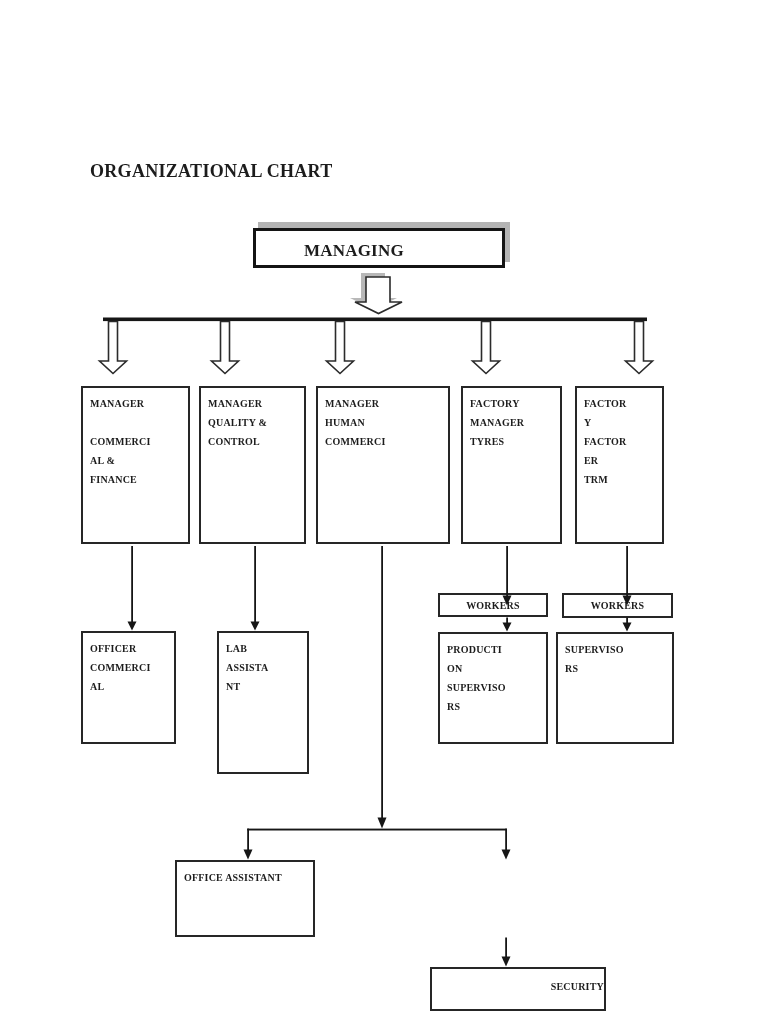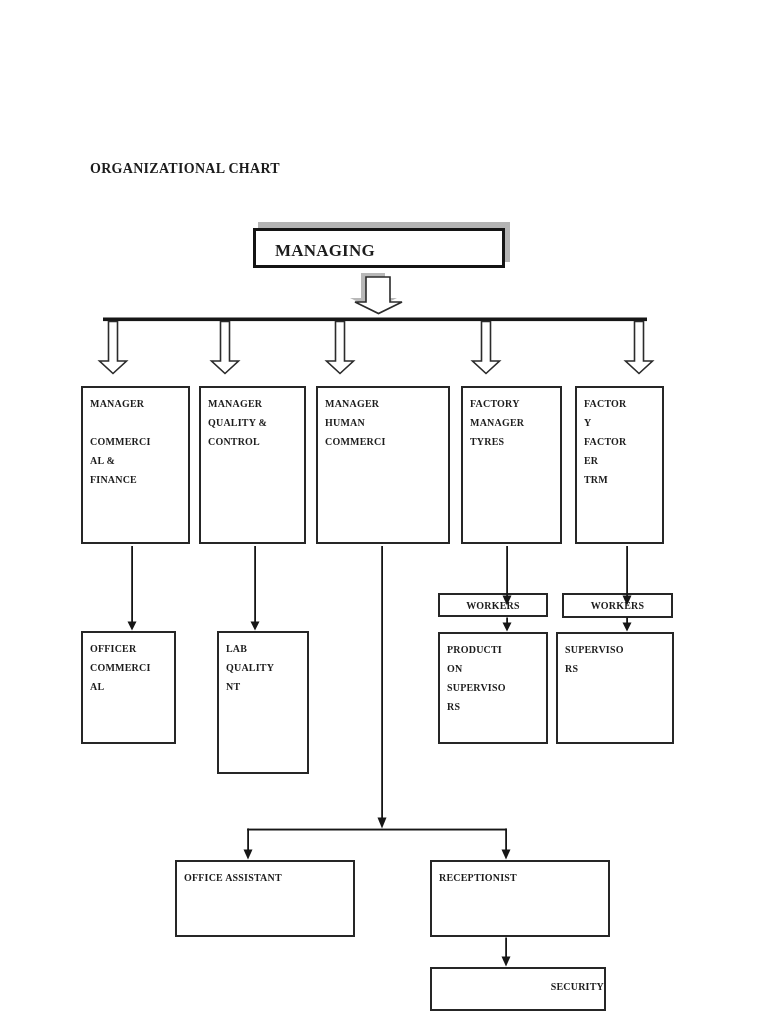--- a/index.html
+++ b/index.html
@@ -2,52 +2,52 @@
 <html><head>
 <meta charset="utf-8">
 <style>
   html,body{margin:0;padding:0;background:#ffffff;}
   .page{
     position:relative;width:768px;height:1024px;background:#ffffff;overflow:hidden;
     font-family:"Liberation Serif","DejaVu Serif",serif;color:#1c1c1c;
   }
   .title{
     position:absolute;left:90px;top:161px;margin:0;
-    font-size:14px;font-weight:bold;letter-spacing:0.3px;color:#1c1c1c;
+    font-size:18px;font-weight:bold;letter-spacing:0.3px;color:#1c1c1c;
   }
   .box{
     position:absolute;box-sizing:border-box;background:#ffffff;
     border:2px solid #262626;
     font-weight:bold;font-size:10px;line-height:19px;letter-spacing:0.2px;
     padding:6px 4px 0 7px;overflow:hidden;
   }
   .box .tl{min-height:19px;white-space:nowrap;}
   .root{
     left:253px;top:228px;width:252px;height:40px;
     border:3px solid #141414;
     box-shadow:5px -6px 0 #b4b4b4;
     font-size:17px;line-height:21px;padding:9px 0 0 0;
   }
-  .root .r1{margin-left:19px;}
+  .root .r1{margin-left:48px;}
   .root .r2{margin-left:6px;}
   .center-box{text-align:left;padding:0;display:flex;align-items:center;justify-content:center;}
   .sec-box{text-align:right;padding:8px 0 0 0;display:block;}
   .overlay{position:absolute;left:0;top:0;pointer-events:none;}
   .b1{left:81px;top:386px;width:109px;height:158px;}
   .b2{left:199px;top:386px;width:107px;height:158px;}
   .b3{left:316px;top:386px;width:134px;height:158px;}
   .b4{left:461px;top:386px;width:101px;height:158px;}
   .b5{left:575px;top:386px;width:89px;height:158px;}
   .officer{left:81px;top:631px;width:95px;height:113px;}
   .lab{left:217px;top:631px;width:92px;height:143px;}
   .w1{left:438px;top:593px;width:110px;height:24px;}
   .w2{left:562px;top:593px;width:111px;height:25px;}
   .ps{left:438px;top:632px;width:110px;height:112px;}
   .sv{left:556px;top:632px;width:118px;height:112px;}
-  .oa{left:175px;top:860px;width:180px;height:77px;}
+  .oa{left:175px;top:860px;width:140px;height:77px;}
   .rec{left:430px;top:860px;width:180px;height:77px;}
   .sec{left:430px;top:967px;width:176px;height:44px;}
 </style>
 </head>
 <body>
 
 <div class="page">
 
   <h1 class="title">ORGANIZATIONAL CHART</h1>
 
@@ -86,21 +86,21 @@
       <div class="tl">TRM</div>
     </div>
 
   <div class="box officer">
       <div class="tl">OFFICER</div>
       <div class="tl">COMMERCI</div>
       <div class="tl">AL</div>
     </div>
   <div class="box lab">
       <div class="tl">LAB</div>
-      <div class="tl">QUALITY</div>
+      <div class="tl">ASSISTA</div>
       <div class="tl">NT</div>
     </div>
   <div class="box w1 center-box">
     <span class="tl">WORKERS</span>
   </div>
   <div class="box w2 center-box">
     <span class="tl">WORKERS</span>
   </div>
   <div class="box ps">
       <div class="tl">PRODUCTI</div>
@@ -108,23 +108,20 @@
       <div class="tl">SUPERVISO</div>
       <div class="tl">RS</div>
     </div>
   <div class="box sv">
       <div class="tl">SUPERVISO</div>
       <div class="tl">RS</div>
     </div>
 
   <div class="box oa">
       <div class="tl">OFFICE ASSISTANT</div>
-    </div>
-  <div class="box rec">
-      <div class="tl">RECEPTIONIST</div>
     </div>
   <div class="box sec sec-box">
     <span class="tl">SECURITY</span>
   </div>
 
   <svg class="overlay" width="768" height="1024" viewBox="0 0 768 1024">
 
     <polygon points="366,277 390,277 390,302 402,302 378.5,313.5 355,302 366,302" transform="translate(-5,-4)" fill="#b8b8b8"></polygon>
     <polygon points="366,277 390,277 390,302 402,302 378.5,313.5 355,302 366,302" fill="#ffffff" stroke="#2b2b2b" stroke-width="1.6"></polygon>
 

